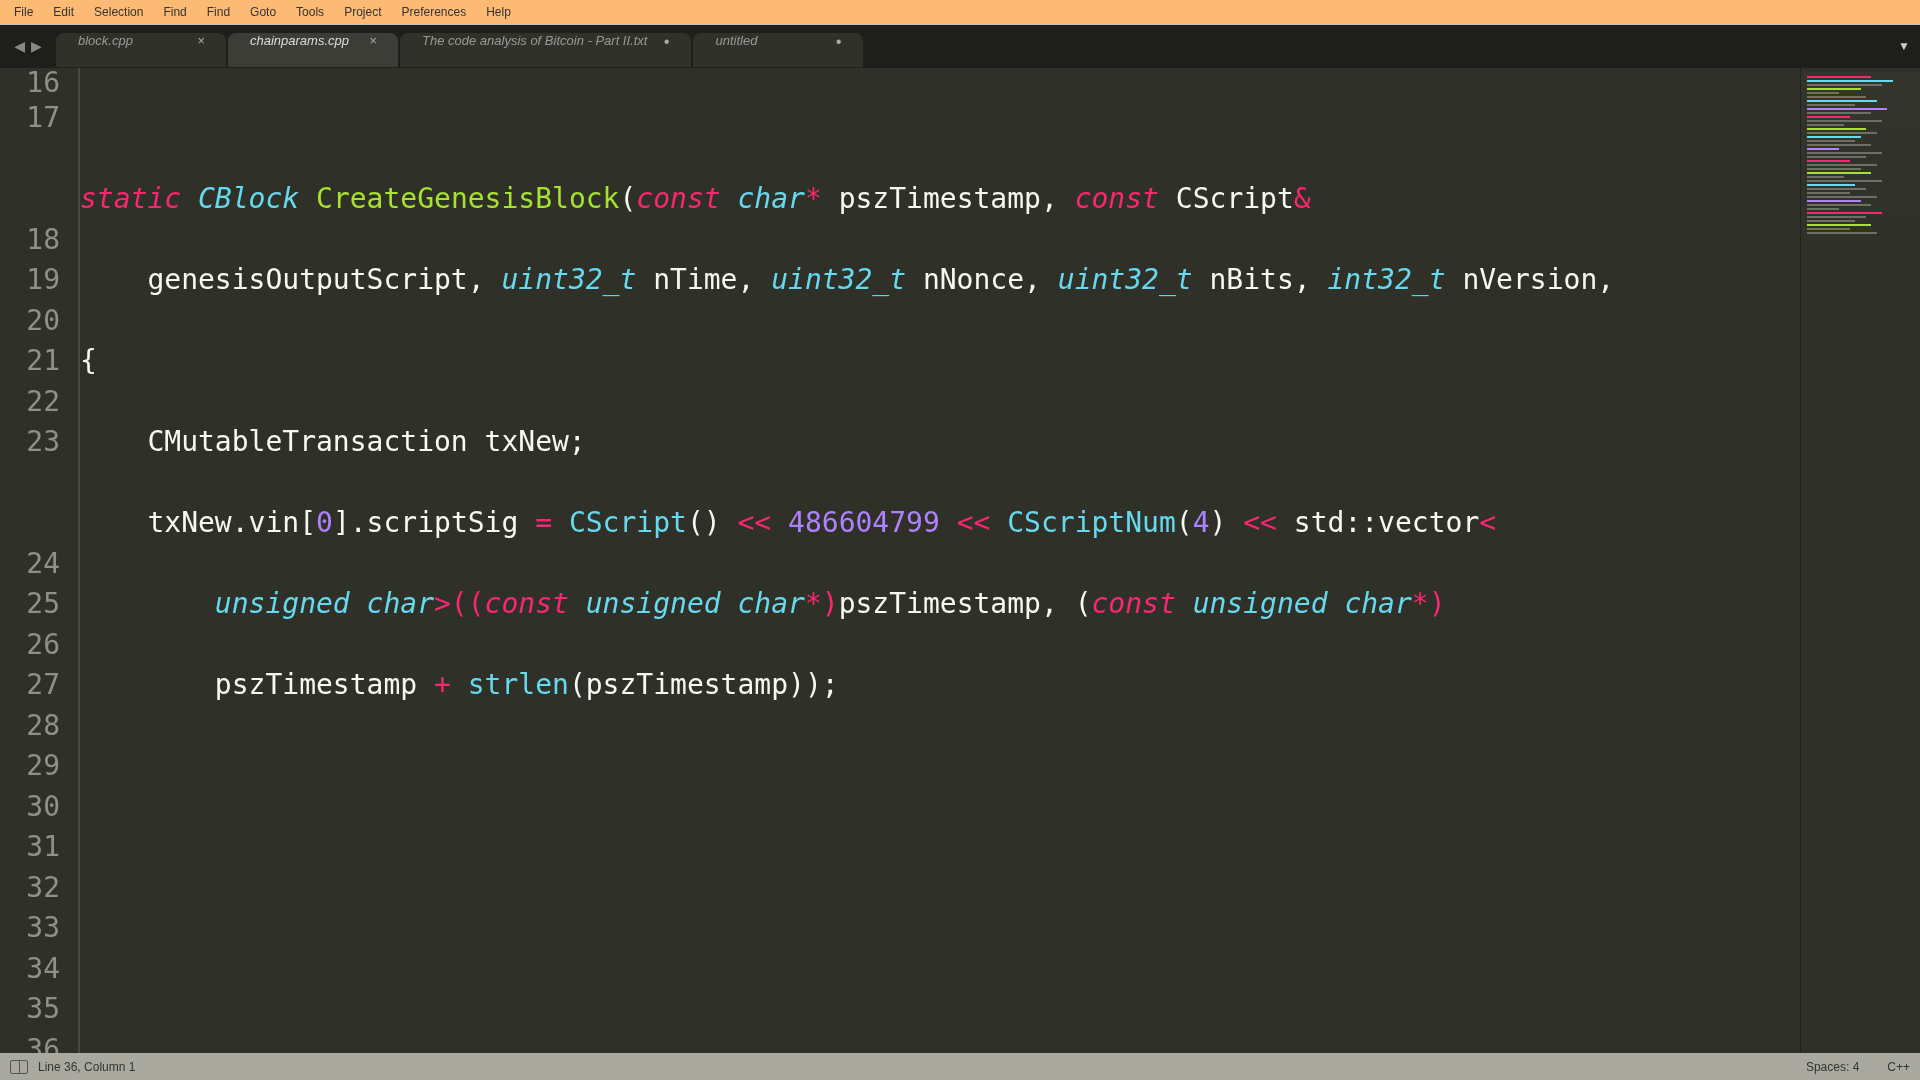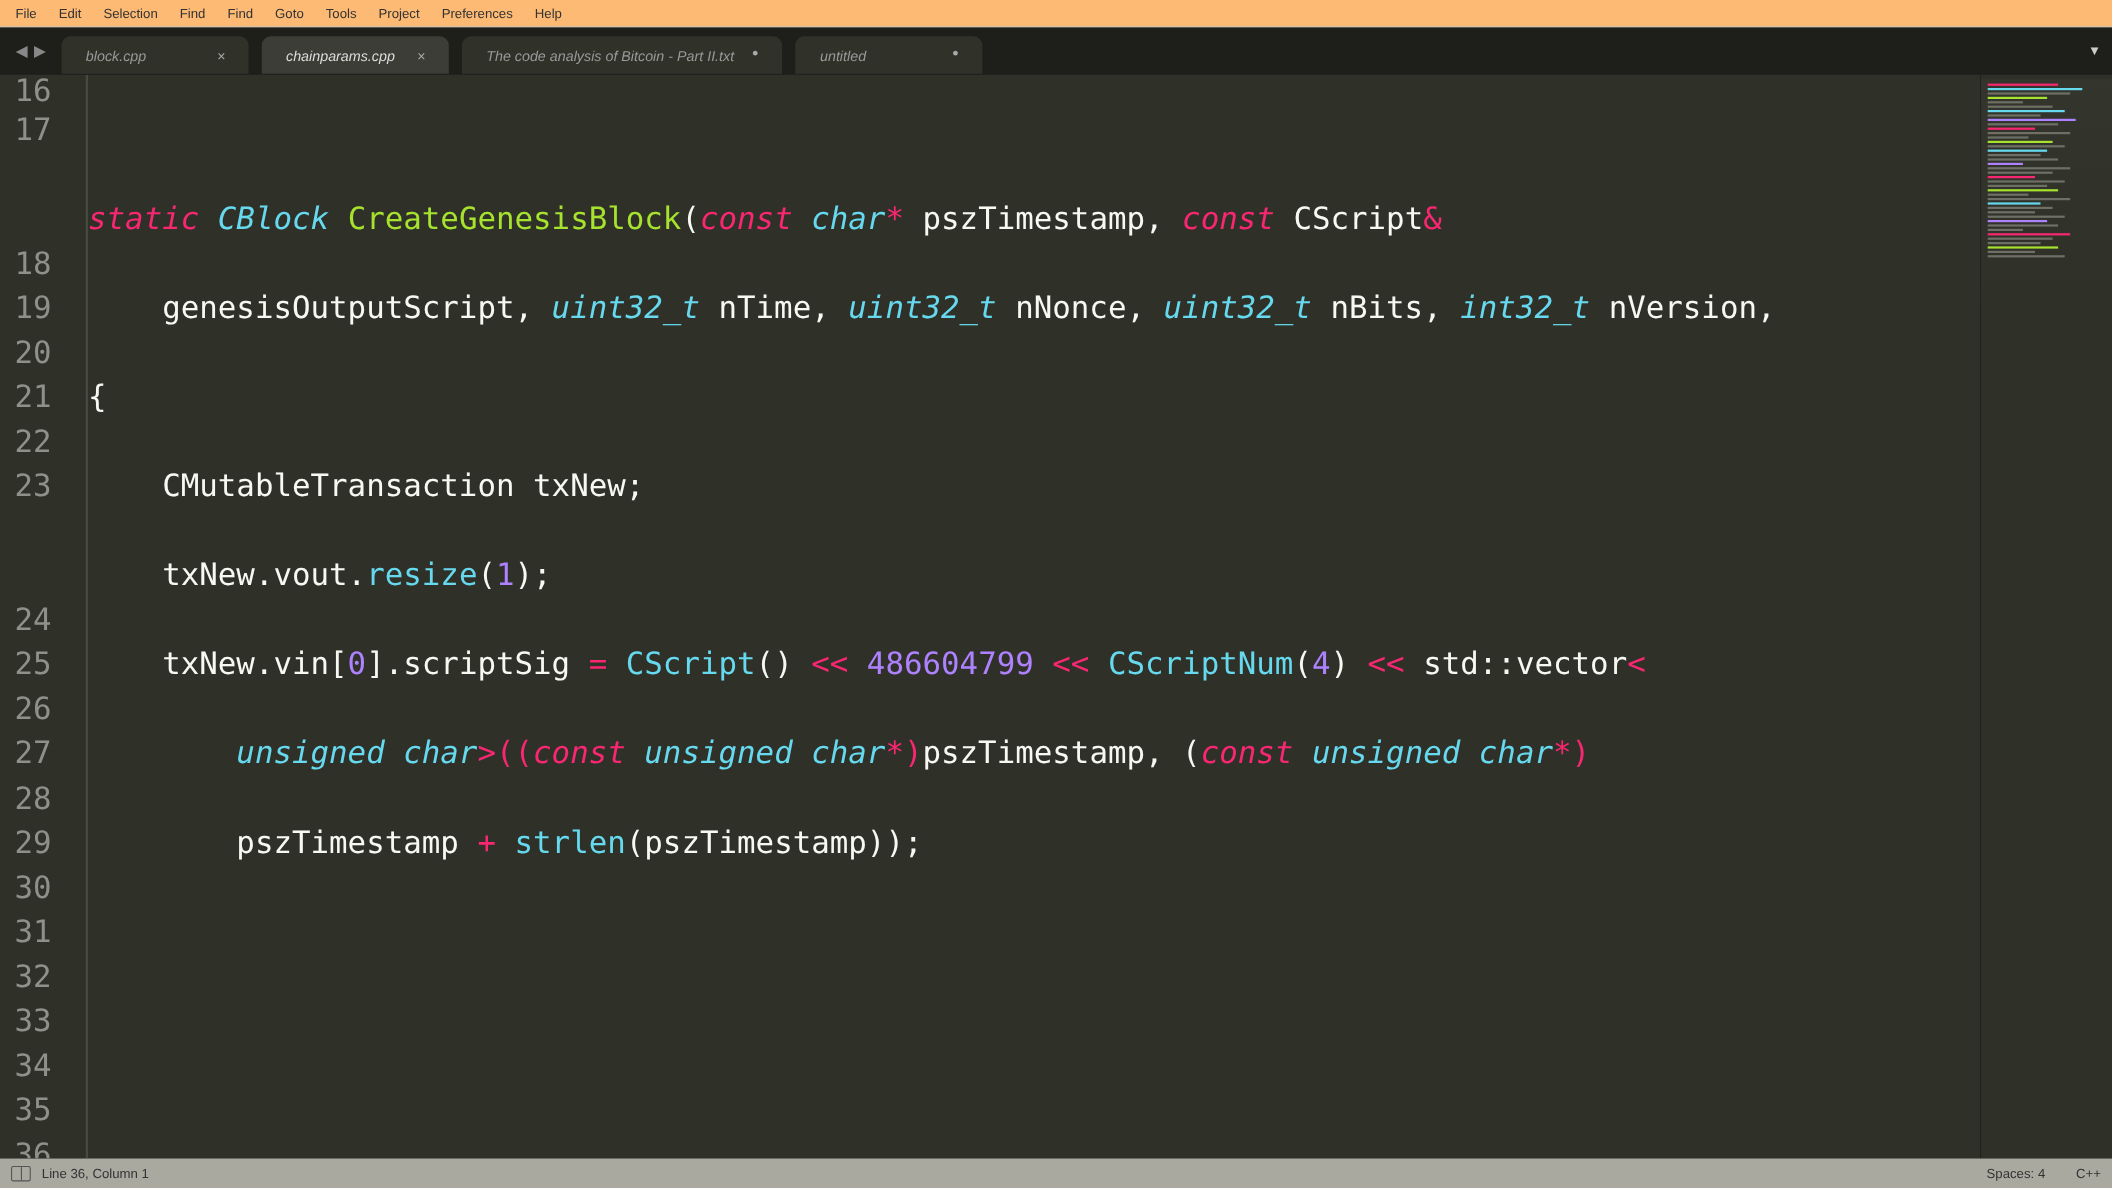--- a/index.html
+++ b/index.html
@@ -43,27 +43,26 @@
   justify-content: center;
   color: #888;
   font-size: 14px;
   gap: 6px;
 }
 .tab {
   height: 34px;
   background: #30322a;
   color: #999;
   display: flex;
-  align-items: center;
   padding: 0 18px 0 22px;
   font-size: 13px;
   font-style: italic;
   border-top-left-radius: 8px;
   border-top-right-radius: 8px;
-  margin-right: 12px;
+  margin-right: 2px;
   position: relative;
   min-width: 170px;
   gap: 12px;
   flex-shrink: 0;
 }
 .tab.active {
   background: #3c3d37;
   color: #ddd;
 }
 .tab-close {
@@ -95,21 +94,21 @@
   background: #2f3129;
   overflow: hidden;
   position: relative;
 }
 .gutter {
   width: 76px;
   background: #2f3129;
   color: #8f908a;
   font-family: "Consolas","Menlo","Monaco",monospace;
   font-size: 28px;
-  text-align: center;
+  text-align: right;
   padding-right: 16px;
   padding-top: 0;
   line-height: 40.5px;
   user-select: none;
 }
 .gutter .gl { height: 40.5px; }
 .gutter .gl.cut { height: 30px; line-height: 30px; overflow:hidden; }
 .code {
   flex: 1;
   font-family: "Consolas","Menlo","Monaco",monospace;
@@ -253,21 +252,20 @@
   </div>
 
   <div class="fold-bar"></div>
 
   <div class="code">
 <div class="line cut"></div>
 <div class="line"><span class="c-kw">static</span> <span class="c-type">CBlock</span> <span class="c-name">CreateGenesisBlock</span><span class="c-pl">(</span><span class="c-kw">const</span> <span class="c-type">char</span><span class="c-op">* </span><span class="c-pl">pszTimestamp</span><span class="c-pl">, </span><span class="c-kw">const</span> <span class="c-pl">CScript</span><span class="c-op">&amp;</span></div>
 <div class="line">    <span class="c-pl">genesisOutputScript</span><span class="c-pl">, </span><span class="c-type">uint32_t</span> <span class="c-pl">nTime</span><span class="c-pl">, </span><span class="c-type">uint32_t</span> <span class="c-pl">nNonce</span><span class="c-pl">, </span><span class="c-type">uint32_t</span> <span class="c-pl">nBits</span><span class="c-pl">, </span><span class="c-type">int32_t</span> <span class="c-pl">nVersion</span><span class="c-pl">,</span></div>
 <div class="line"><span class="c-pl">{</span></div>
 <div class="line">    <span class="c-pl">CMutableTransaction txNew;</span></div>
-<div class="line">    <span class="c-pl">txNew.vout.</span><span class="c-fn">resize</span><span class="c-pl">(</span><span class="c-num">1</span><span class="c-pl">);</span></div>
 <div class="line">    <span class="c-pl">txNew.vin[</span><span class="c-num">0</span><span class="c-pl">].scriptSig </span><span class="c-op">=</span> <span class="c-fn">CScript</span><span class="c-pl">() </span><span class="c-op">&lt;&lt;</span><span class="c-pl"> </span><span class="c-num">486604799</span><span class="c-pl"> </span><span class="c-op">&lt;&lt;</span><span class="c-pl"> </span><span class="c-fn">CScriptNum</span><span class="c-pl">(</span><span class="c-num">4</span><span class="c-pl">) </span><span class="c-op">&lt;&lt;</span><span class="c-pl"> </span><span class="c-pl">std::vector</span><span class="c-op">&lt;</span></div>
 <div class="line">        <span class="c-type">unsigned</span> <span class="c-type">char</span><span class="c-op">&gt;((</span><span class="c-kw">const</span> <span class="c-type">unsigned</span> <span class="c-type">char</span><span class="c-op">*)</span><span class="c-pl">pszTimestamp</span><span class="c-pl">, (</span><span class="c-kw">const</span> <span class="c-type">unsigned</span> <span class="c-type">char</span><span class="c-op">*)</span></div>
 <div class="line">        <span class="c-pl">pszTimestamp</span> <span class="c-op">+ </span><span class="c-fn">strlen</span><span class="c-pl">(</span><span class="c-pl">pszTimestamp</span><span class="c-pl">));</span></div>
 
 
 
 
 
 
 

